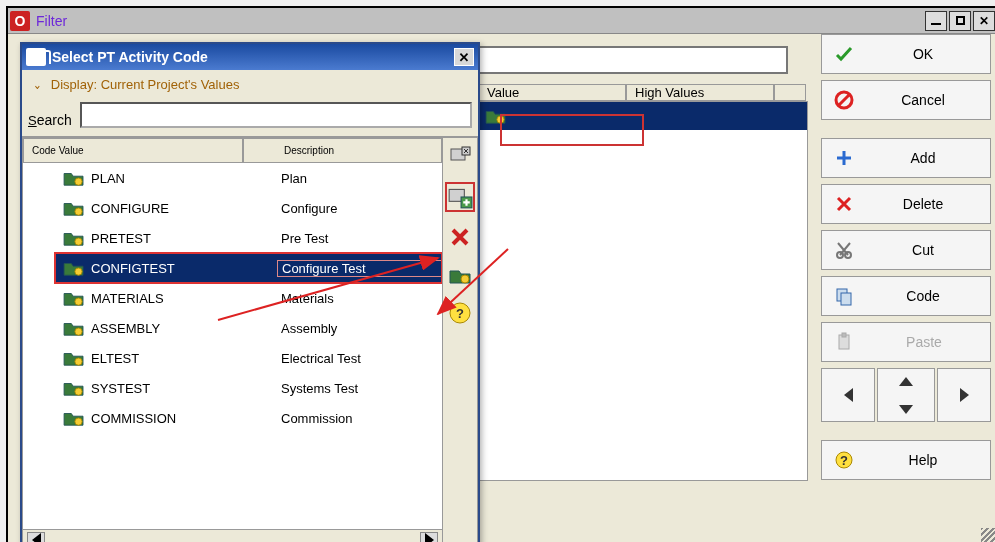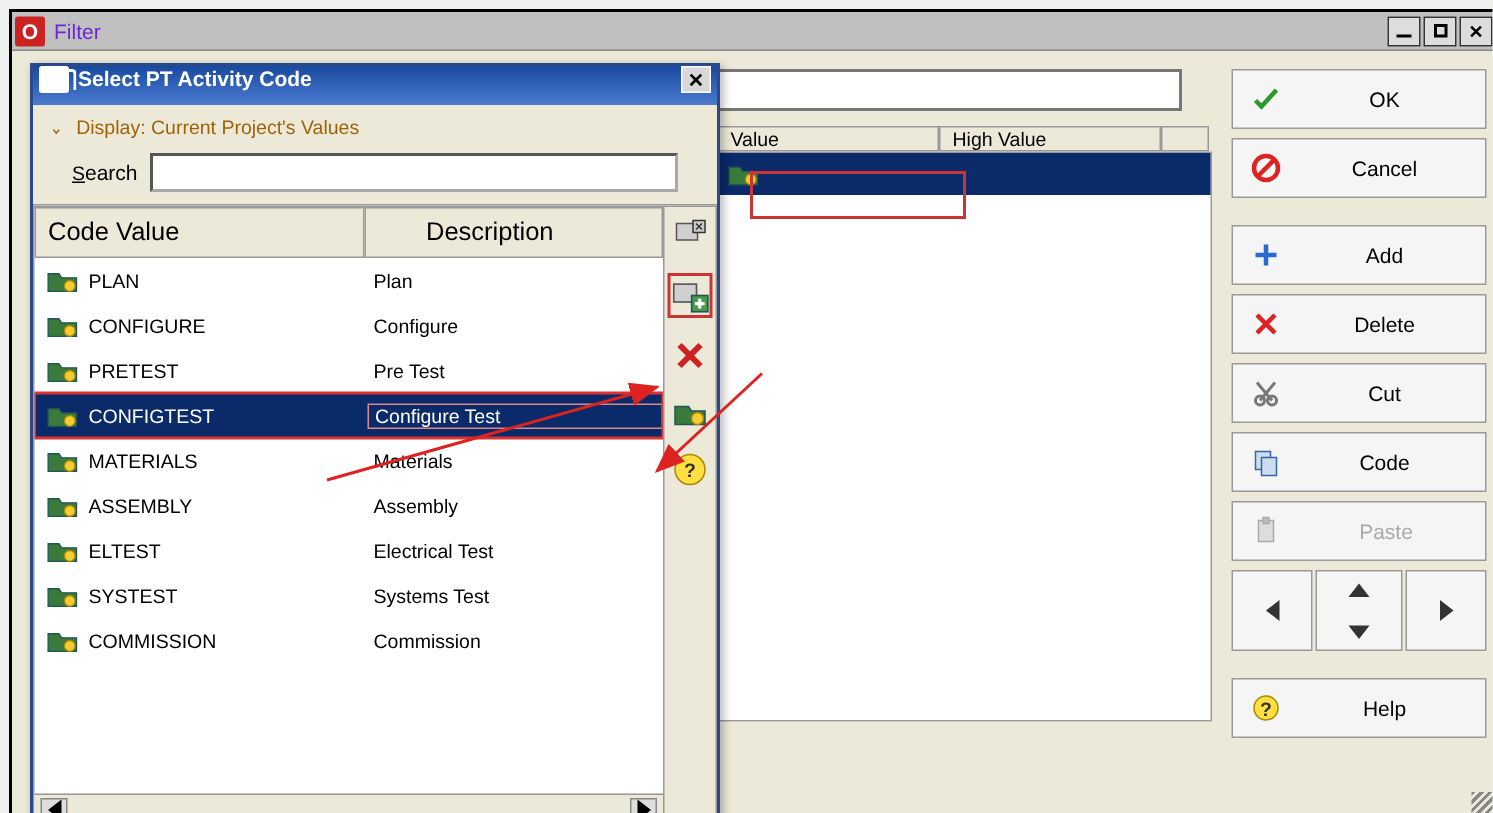--- a/index.html
+++ b/index.html
@@ -6,21 +6,21 @@
 body { margin: 0; padding: 6px; background: #f0f0f0; }
 .outer { width: 995px; height: 542px; border: 2px solid #000; background: #fff; position: relative; }
 .main-title { background: #c0c0c0; border-bottom: 1px solid #888; height: 26px; display: flex; align-items: center; padding: 0 2px; }
 .o-chip { width: 20px; height: 20px; background: #c22; color: #fff; font-weight: bold; display: flex; align-items: center; justify-content: center; margin-right: 6px; border-radius: 2px; font-size: 14px; }
 .main-title-text { color: #6d28d9; font-size: 14px; flex: 1; }
 .winbtns { display: flex; gap: 2px; margin-right: 2px; }
 .winbtn { width: 22px; height: 20px; border: 1px solid #333; background: #ddd; display: flex; align-items: center; justify-content: center; font-size: 12px; font-weight: bold; cursor: pointer; }
 .winbtn .sq { width: 9px; height: 9px; border: 2px solid #000; }
 .winbtn .min { width: 10px; height: 2px; background: #000; margin-top: 6px; }
 .body-area { position: relative; height: calc(100% - 26px); background: #ece9d8; }
-.right-panel { position: absolute; right: 8px; top: 12px; width: 170px; display: flex; flex-direction: column; gap: 6px; }
+.right-panel { position: absolute; right: 8px; top: 0; width: 170px; display: flex; flex-direction: column; gap: 6px; }
 .rbtn { height: 40px; border: 1px solid #999; background: #f5f5f5; display: flex; align-items: center; cursor: pointer; padding: 0 12px; gap: 14px; }
 .rbtn.disabled { color: #aaa; gap: 16px; }
 .rbtn .icn { width: 20px; height: 20px; display: flex; align-items: center; justify-content: center; }
 .rbtn .lbl { flex: 1; text-align: center; font-size: 14px; }
 .nav-box { display: flex; gap: 2px; }
 .nav-box .nb { width: 54px; height: 54px; border: 1px solid #999; background: #f5f5f5; display: flex; align-items: center; justify-content: center; cursor: pointer; }
 .nav-box .mid { flex-direction: column; gap: 4px; width: 58px; }
 .nav-box .mid .half { width: 100%; height: 50%; display: flex; align-items: center; justify-content: center; }
 .tri { width: 0; height: 0; }
 .tri.l { border-top: 7px solid transparent; border-bottom: 7px solid transparent; border-right: 9px solid #333; }
@@ -33,38 +33,38 @@
 .gh .ghc { border: 1px solid #999; background: #ece9d8; padding: 0 8px; font-size: 13px; }
 .gh .ghc.vc { width: 148px; }
 .gh .ghc.hv { width: 148px; }
 .gh .ghc.end { width: 32px; }
 .grid-body { border: 1px solid #999; background: #fff; height: 380px; }
 .grow { display: flex; align-items: center; height: 28px; }
 .grow.sel { background: #0a2a6a; }
 .grow .fic { width: 22px; height: 18px; margin: 0 6px; display: flex; }
 .bub { position: absolute; left: 492px; top: 80px; width: 144px; height: 32px; border: 2px solid #c33; pointer-events: none; }
 .popup { position: absolute; left: 12px; top: 8px; width: 460px; height: 510px; border: 2px solid #2a4a8a; background: #ece9d8; display: flex; flex-direction: column; box-shadow: 2px 2px 6px rgba(0,0,0,.3); }
-.popup-title { background: linear-gradient(#1a4aa0,#4b7bd0); height: 26px; display: flex; align-items: flex-start; padding: 0 4px; color: #fff; font-weight: bold; }
+.popup-title { background: linear-gradient(#1a4aa0,#4b7bd0); height: 26px; display: flex; align-items: center; padding: 0 4px; color: #fff; font-weight: bold; }
 .popup-title .picn { width: 20px; height: 18px; background: #fff; margin-right: 6px; position: relative; border-radius: 2px; }
 .popup-title .picn::after { content: ""; position: absolute; left: 11px; top: 2px; width: 12px; height: 12px; border: 2px solid #fff; border-left: none; border-bottom: none; border-radius: 0 3px 0 0; transform: rotate(0deg); }
 .popup-title .ptxt { flex: 1; font-size: 14px; }
 .popup-close { width: 20px; height: 18px; border: 1px solid #fff; background: #d8d8d8; color: #000; display: flex; align-items: center; justify-content: center; cursor: pointer; font-weight: bold; }
 .disp-row { padding: 6px 10px; font-size: 14px; color: #a16207; }
 .disp-row .chev { display: inline-block; transform: scaleX(.8); margin-right: 4px; }
-.search-row { display: flex; align-items: center; padding: 4px 26px 8px; gap: 8px; }
+.search-row { display: flex; align-items: flex-end; padding: 4px 6px 8px; gap: 8px; }
 .search-lbl { font-size: 14px; }
 .search-lbl u { text-decoration: underline; }
 .search-in { flex: 1; height: 26px; border: 2px inset #aaa; background: #fff; }
 .popup-body { display: flex; flex: 1; border-top: 1px solid #999; }
 .listwrap { flex: 1; display: flex; flex-direction: column; background: #fff; border: 1px solid #999; border-right: none; }
 .lh { display: flex; }
-.lh .lhc { border: 1px solid #999; background: #ece9d8; padding: 6px 8px; font-size: 17px; }
+.lh .lhc { border: 1px solid #999; background: #ece9d8; padding: 6px 8px; font-size: 10px; }
 .lh .lhc.cv { width: 220px; }
 .lh .lhc.de { flex: 1; padding-left: 40px; }
-.rows { flex: 1; overflow: hidden; }
+.rows { flex: 1; overflow: hidden; padding-left: 32px; }
 .lr { display: flex; align-items: center; height: 30px; }
 .lr.sel { background: #0a2a6a; color: #fff; }
 .lr .fic { width: 22px; height: 18px; margin: 0 6px 0 8px; }
 .lr .cv { width: 186px; padding-left: 0; }
 .lr .de { flex: 1; padding-left: 4px; }
 .lr.sel .de { border: 1px solid #d88; }
 .lr.selbox { outline: 2px solid #d33; outline-offset: -1px; }
 .hsb { height: 20px; border-top: 1px solid #999; background: #ece9d8; display: flex; align-items: center; justify-content: space-between; padding: 0 4px; }
 .hsb .ar { width: 18px; height: 16px; border: 1px solid #888; background: #ddd; display: flex; align-items: center; justify-content: center; }
 .tbar { width: 36px; background: #ece9d8; border: 1px solid #999; display: flex; flex-direction: column; align-items: center; gap: 12px; padding: 6px 0; }
@@ -93,21 +93,21 @@
     </div>
   </div>
 
   <div class="body-area">
 
     <div class="main-input"></div>
 
     <div class="main-grid">
       <div class="gh">
         <div class="ghc vc">Value</div>
-        <div class="ghc hv">High Value</div>
+        <div class="ghc hv">High Values</div>
         <div class="ghc end"></div>
       </div>
       <div class="grid-body">
         <div class="grow sel">
           <div class="fic">
             <svg viewBox="0 0 24 20">
                 <path d="M1 5 h8 l2 3 h11 v10 h-21 z" fill="#3a7a3a" stroke="#255"></path>
                 <circle cx="17" cy="14" r="4" fill="#f5cc33" stroke="#a80"></circle>
               </svg>
           </div>

